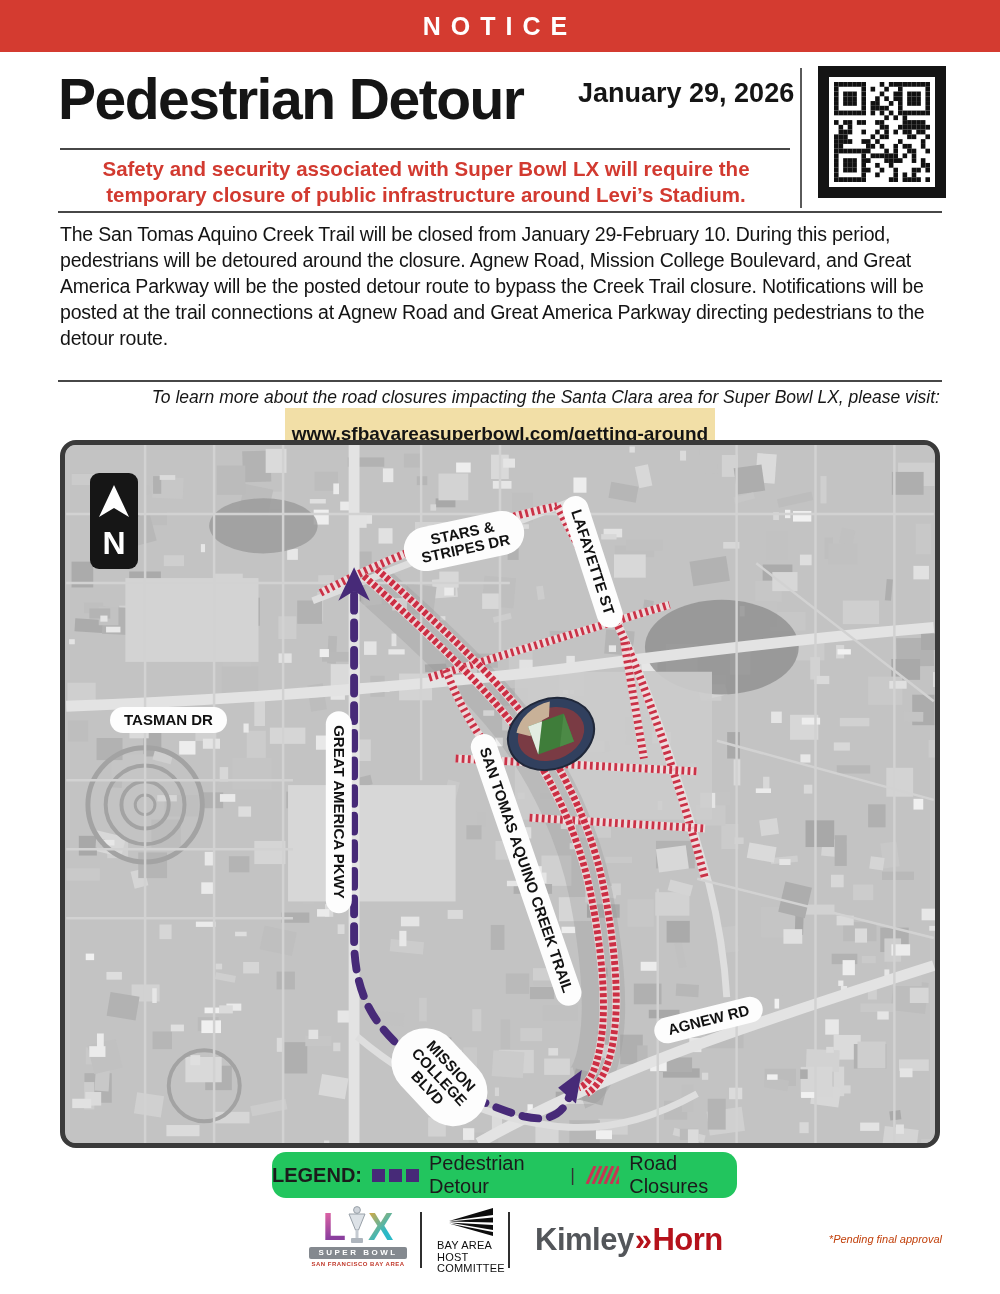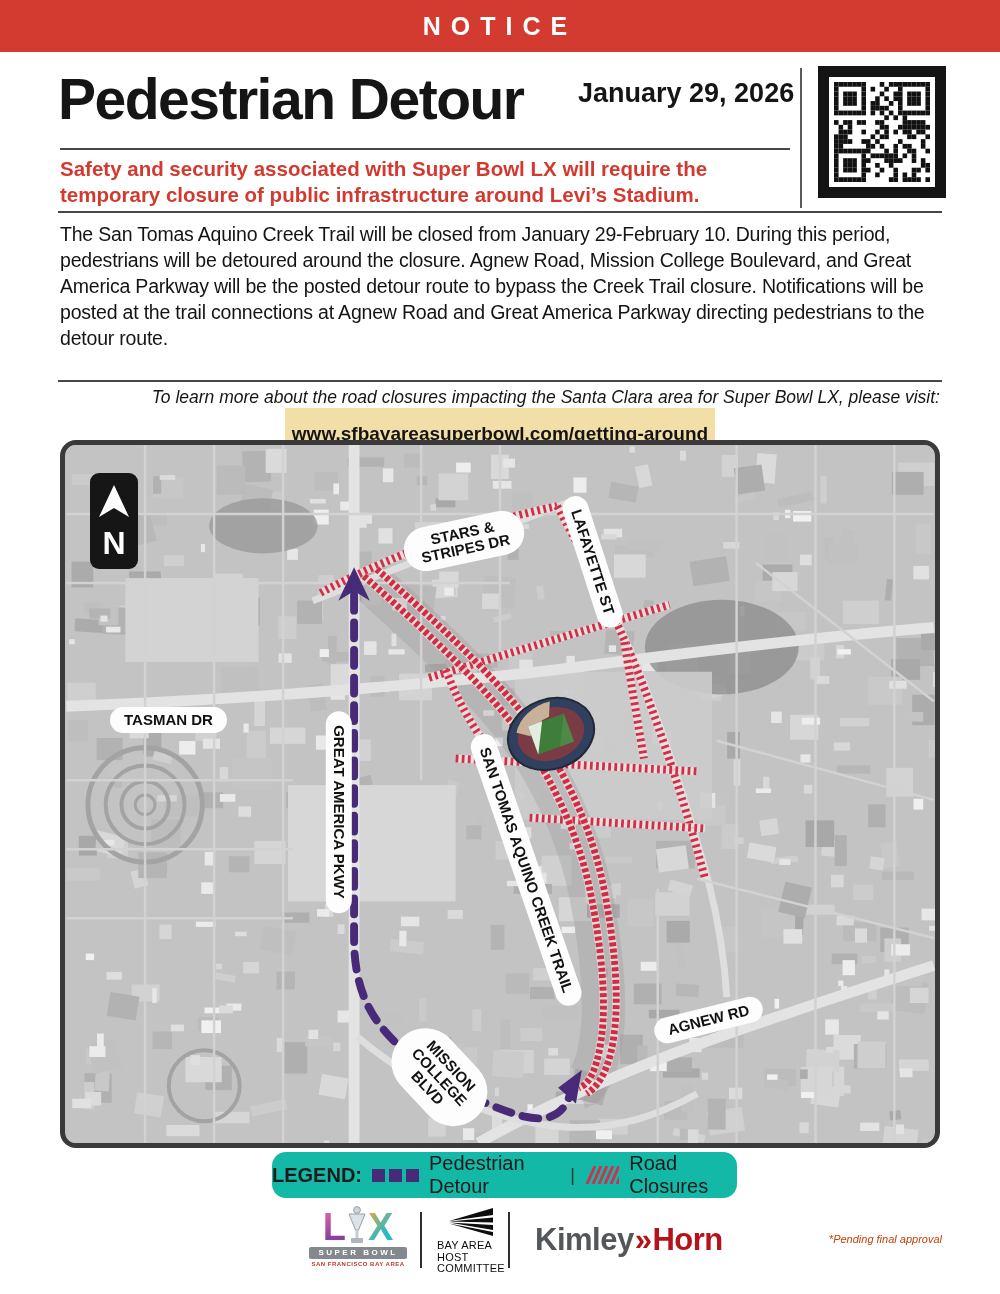--- a/index.html
+++ b/index.html
@@ -12,21 +12,21 @@
   .banner-text{color:#fff;font-size:25px;font-weight:800;letter-spacing:10px;}
 
   
   .title{position:absolute;left:58px;top:66px;font-size:57px;font-weight:800;letter-spacing:-1.5px;color:#151515;}
   .date{position:absolute;left:578px;top:78px;font-size:27px;font-weight:700;color:#151515;}
   .vdiv{position:absolute;left:800px;top:68px;width:2px;height:140px;background:#5a5a5a;}
   .hr{position:absolute;height:2px;background:#474747;}
   .hr1{left:60px;top:148px;width:730px;}
   .hr2{left:58px;top:211px;width:884px;}
   .hr3{left:58px;top:380px;width:884px;}
-  .subtitle{position:absolute;left:60px;top:156px;width:732px;text-align:left;
+  .subtitle{position:absolute;left:60px;top:156px;width:732px;text-align:center;
             color:#d23a30;font-weight:700;font-size:20.5px;line-height:26px;}
 
   
   .qr-frame{position:absolute;left:818px;top:66px;width:128px;height:132px;background:#fff;
             border:11px solid #141414;box-sizing:border-box;padding:5px;}
   .qr-frame svg{display:block;width:100%;height:100%;}
 
   
   .para{position:absolute;left:60px;top:221px;width:888px;font-size:19.5px;line-height:26px;
         color:#141414;letter-spacing:-0.2px;}
@@ -47,21 +47,21 @@
   .cl-hatch{fill:none;stroke:#ca3247;stroke-width:8;stroke-dasharray:2.8 3.4;}
   .cl-hatch2{fill:none;stroke:#cc2f44;stroke-width:7;stroke-dasharray:4 2.4;}
   .detour{fill:none;stroke:#472a78;stroke-width:8;stroke-dasharray:16 12;stroke-linecap:round;}
   .map-label{position:absolute;z-index:4;background:#fdfdfd;border-radius:40px;color:#111;
              font-weight:700;font-size:15px;line-height:16px;padding:5px 14px;white-space:nowrap;
              text-align:center;}
   .north{position:absolute;left:25px;top:28px;width:48px;height:96px;z-index:5;}
   .stadium{position:absolute;left:438px;top:236px;width:96px;height:106px;z-index:3;}
 
   
-  .legend{position:absolute;left:272px;top:1152px;width:465px;height:46px;background:#14b8a6;
+  .legend{position:absolute;left:272px;top:1152px;width:465px;height:46px;background:#22c55e;
           border-radius:14px;display:flex;align-items:center;justify-content:center;gap:10px;z-index:6;}
   .legend-title{font-weight:800;font-size:20px;}
   .legend-label{font-size:20px;}
   .legend-sep{font-size:18px;color:#333;}
   .sw-detour{display:flex;gap:4px;}
   .sw-detour i{width:13px;height:13px;background:#472a78;display:block;}
 
   
   .fdiv{position:absolute;width:2px;height:56px;background:#2f2f2f;top:1212px;}
   .sb-logo{position:absolute;left:306px;top:1204px;width:104px;text-align:center;}

